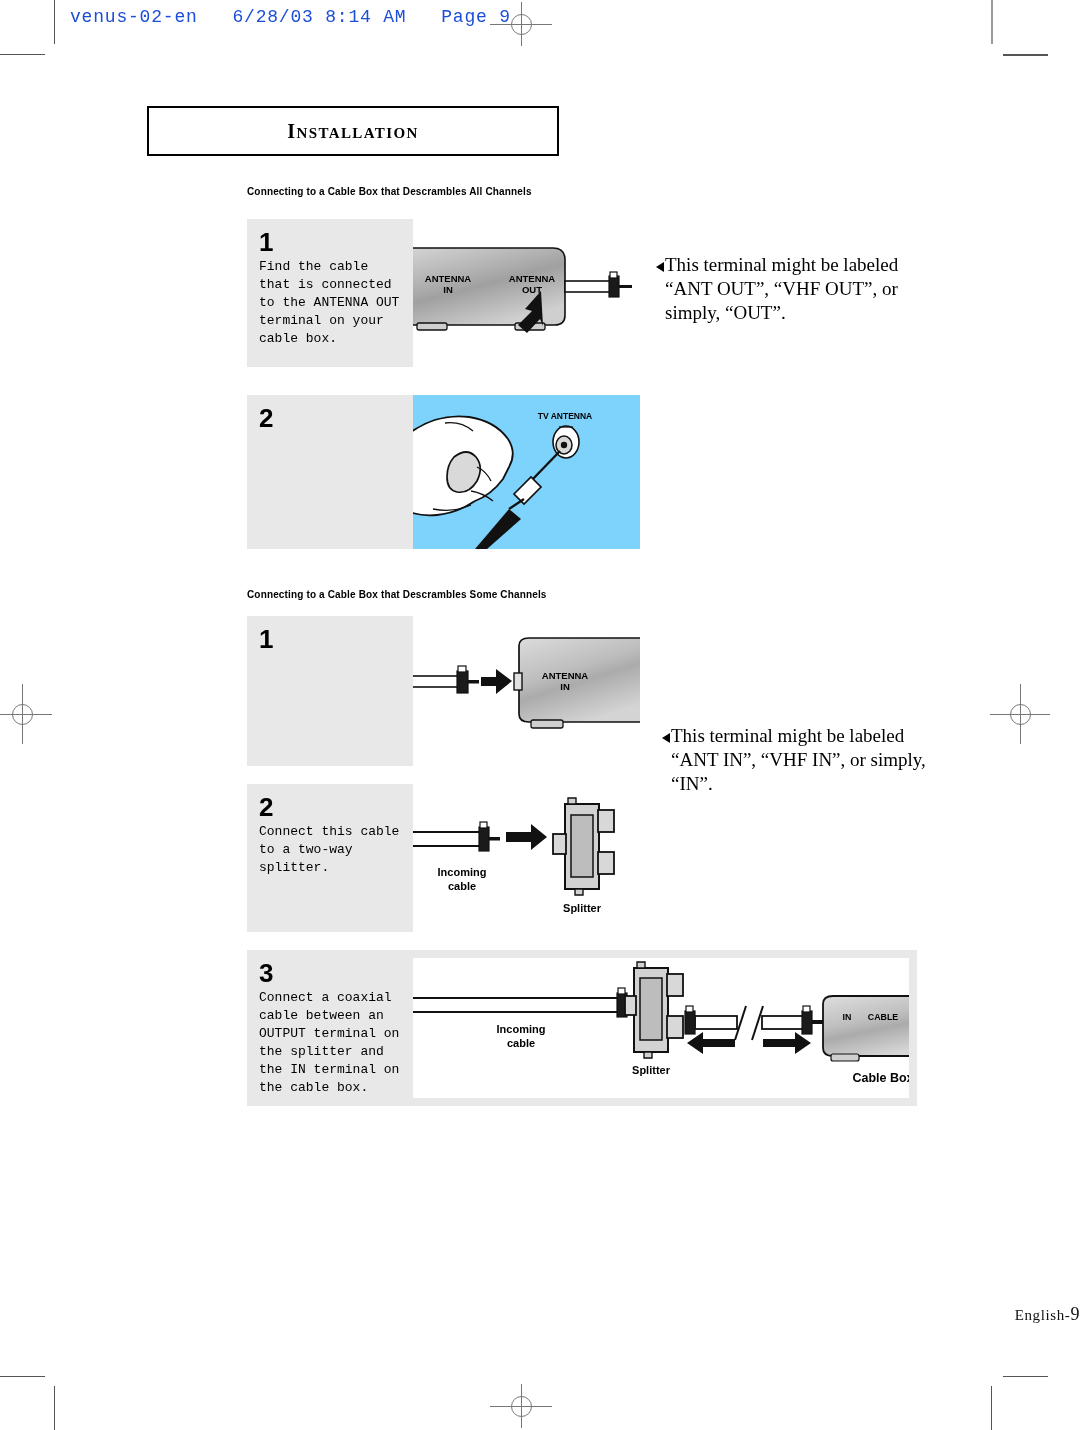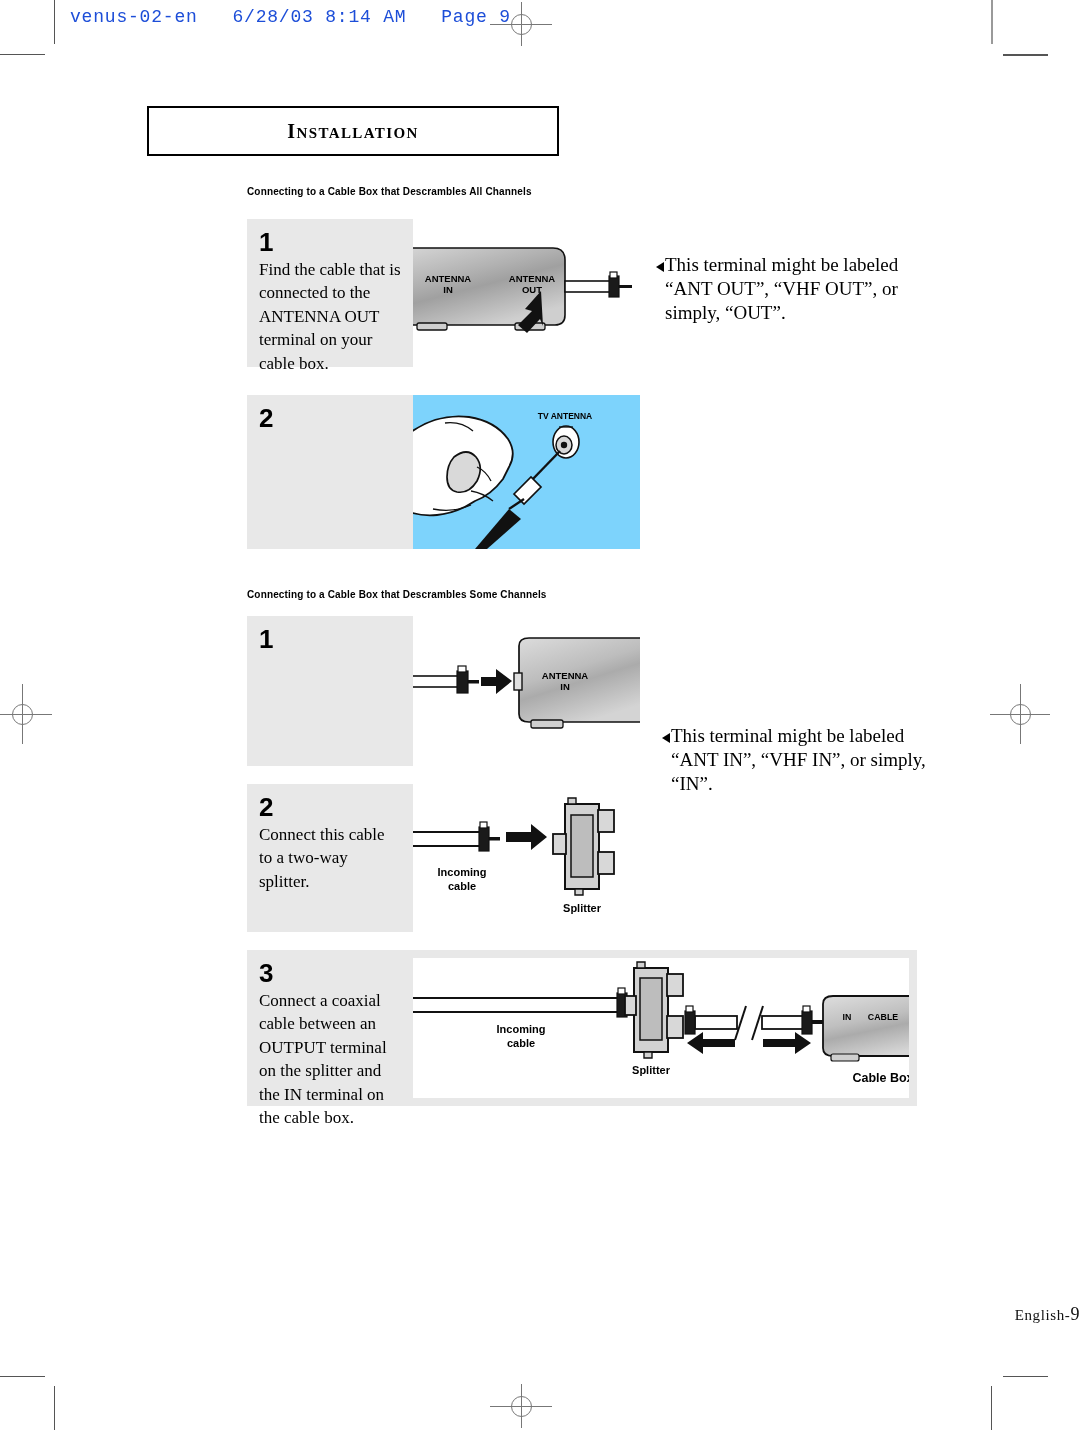--- a/index.html
+++ b/index.html
@@ -103,22 +103,22 @@
   }
   .step-num {
     font-family: "Liberation Sans", sans-serif;
     font-weight: bold;
     font-size: 26px;
     line-height: 1;
     color: #000;
     margin-bottom: 3px;
   }
   .step-body {
-    font-family: Liberation Serif, serif;
-    font-size: 17px;
+    font-family: Liberation Mono, monospace;
+    font-size: 13px;
     line-height: 1.38;
     color: #000;
   }
   .step-art {
     flex: 1 1 auto;
     position: relative;
     overflow: hidden;
   }
   .art-white { background: #ffffff; }
   .art-gray  { background: #7dd3fc; }

